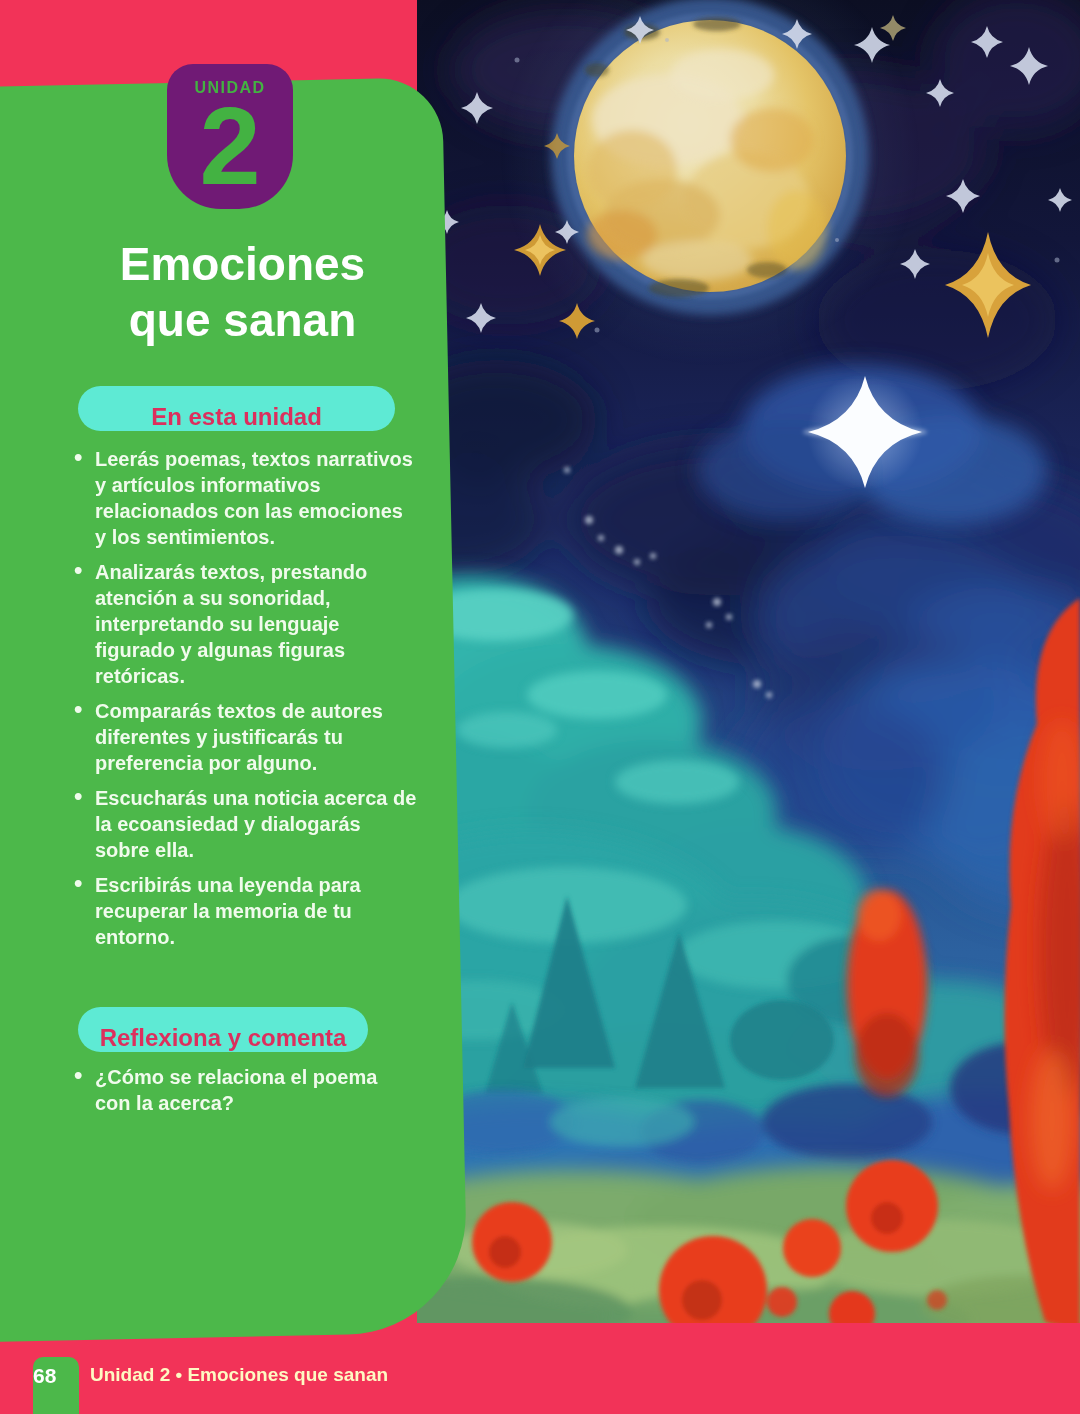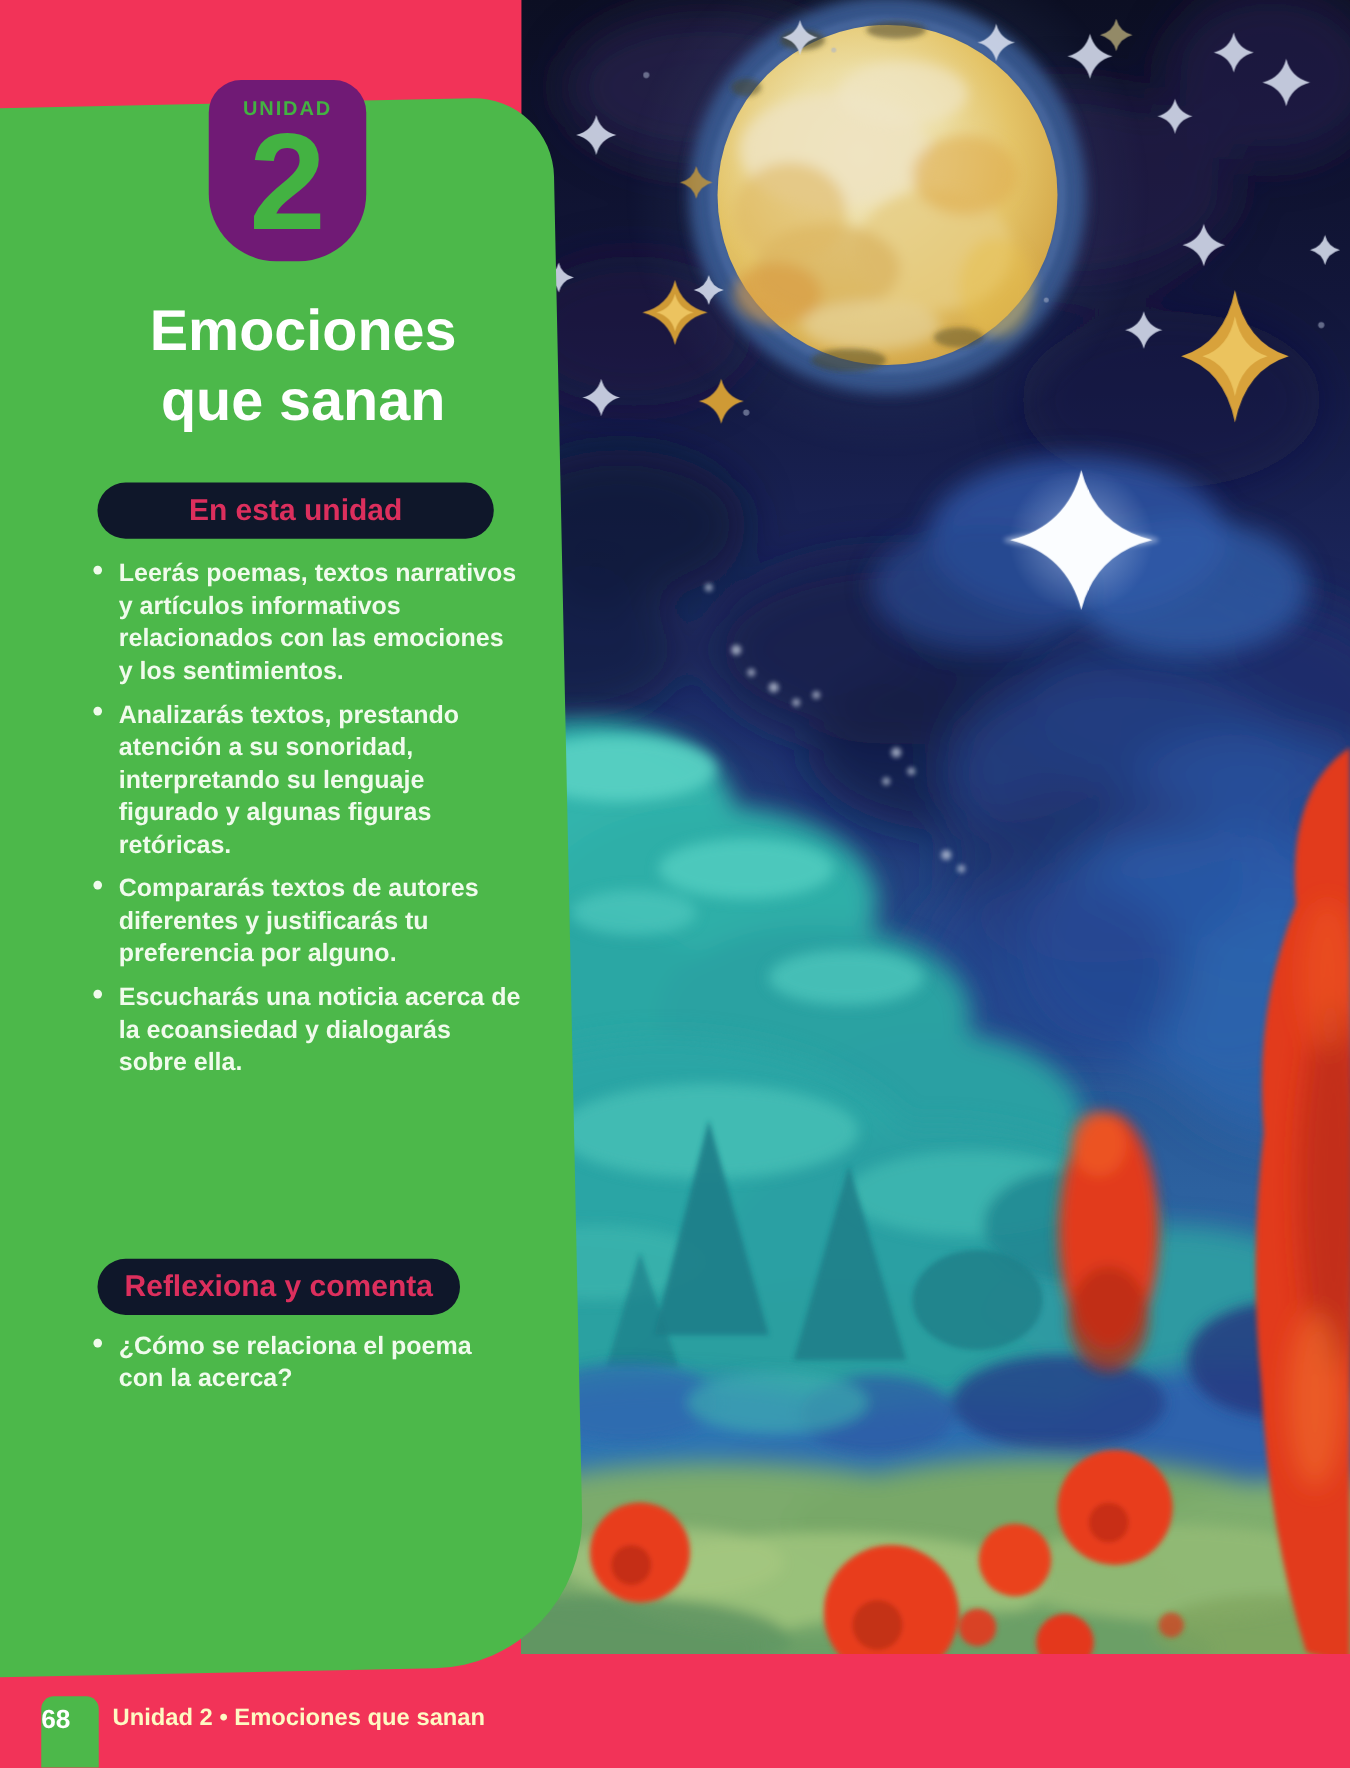--- a/index.html
+++ b/index.html
@@ -24,22 +24,22 @@
     margin-top:15px;font-size:16px;font-weight:bold;letter-spacing:1.5px;color:#43b242;
   }
   .unit-badge .unit-number{
     font-size:110px;font-weight:800;line-height:.92;color:#43b242;margin-top:-2px;
   }
   .page-title{
     position:absolute;left:20px;top:236px;width:445px;margin:0;
     text-align:center;color:#ffffff;font-size:46px;font-weight:800;line-height:1.22;
   }
   .pill{
-    position:absolute;background:#0f172a;border-radius:24px;
-    display:flex;align-items:center;justify-content:center;
+    position:absolute;background:#5eead4;border-radius:24px;
+    display:flex;align-items:flex-end;justify-content:center;
     color:#dc2f5d;font-weight:800;font-size:24px;
   }
   .pill-unidad{left:78px;top:386px;width:317px;height:45px;}
   .pill-reflexiona{left:78px;top:1007px;width:290px;height:45px;}
   ul.bullets{
     position:absolute;left:74px;margin:0;padding:0;list-style:none;
     color:#f0fbec;font-size:20px;font-weight:700;line-height:26px;width:356px;
   }
   ul.bullets-unidad{top:446px;}
   ul.bullets-reflexiona{top:1064px;width:330px;}
@@ -318,20 +318,21 @@
 
   <div class="pill pill-unidad">
     <span>En esta unidad</span>
   </div>
 
   <ul class="bullets bullets-unidad">
     <li>Leerás poemas, textos narrativos y artículos informativos relacionados con las emociones y los sentimientos.</li>
     <li>Analizarás textos, prestando atención a su sonoridad, interpretando su lenguaje figurado y algunas figuras retóricas.</li>
     <li>Compararás textos de autores diferentes y justificarás tu preferencia por alguno.</li>
     <li>Escucharás una noticia acerca de la ecoansiedad y dialogarás sobre ella.</li>
+    <li>Escribirás una leyenda para recuperar la memoria de tu entorno.</li>
   </ul>
 
   <div class="pill pill-reflexiona">
     <span>Reflexiona y comenta</span>
   </div>
 
   <ul class="bullets bullets-reflexiona">
     <li>¿Cómo se relaciona el poema con la acerca?</li>
   </ul>
 

